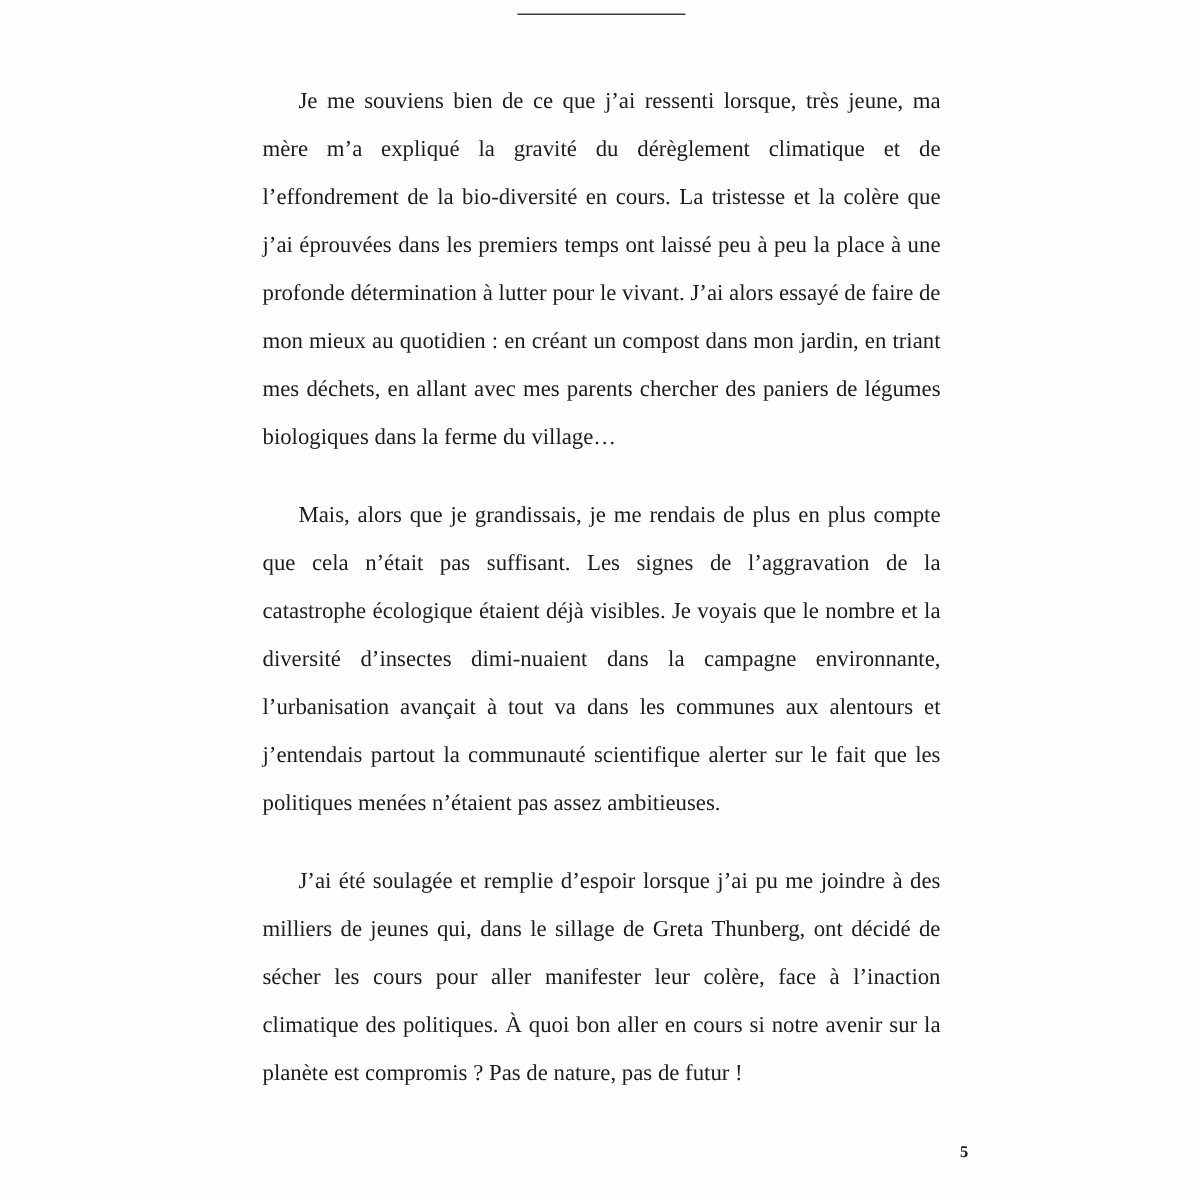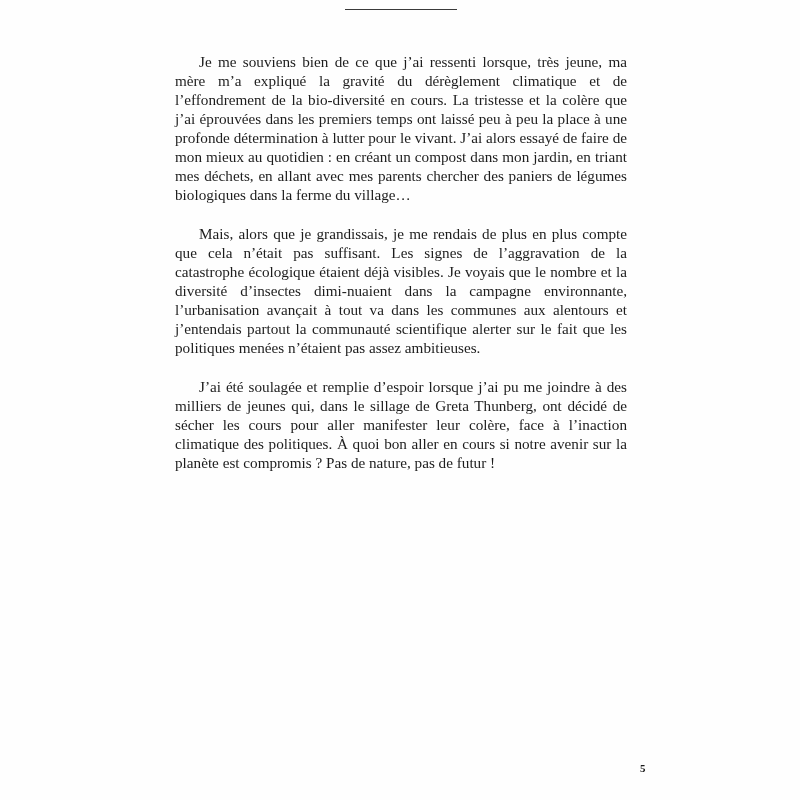--- a/index.html
+++ b/index.html
@@ -45,21 +45,21 @@
     background: #3a3a3a;
     margin: 9px auto 0 auto;
   }
   .body-text {
     margin-top: 42px;
   }
   .body-text p {
     margin: 0 0 20px 0;
     font-family: "Liberation Serif", serif;
     font-size: 15.2px;
-    line-height: 19px;
+    line-height: 32px;
     text-align: justify;
     text-justify: inter-word;
     text-indent: 24px;
     color: #1c1c1c;
     hyphens: manual;
   }
   .body-text p:last-child {
     margin-bottom: 0;
   }
   .page-number {

